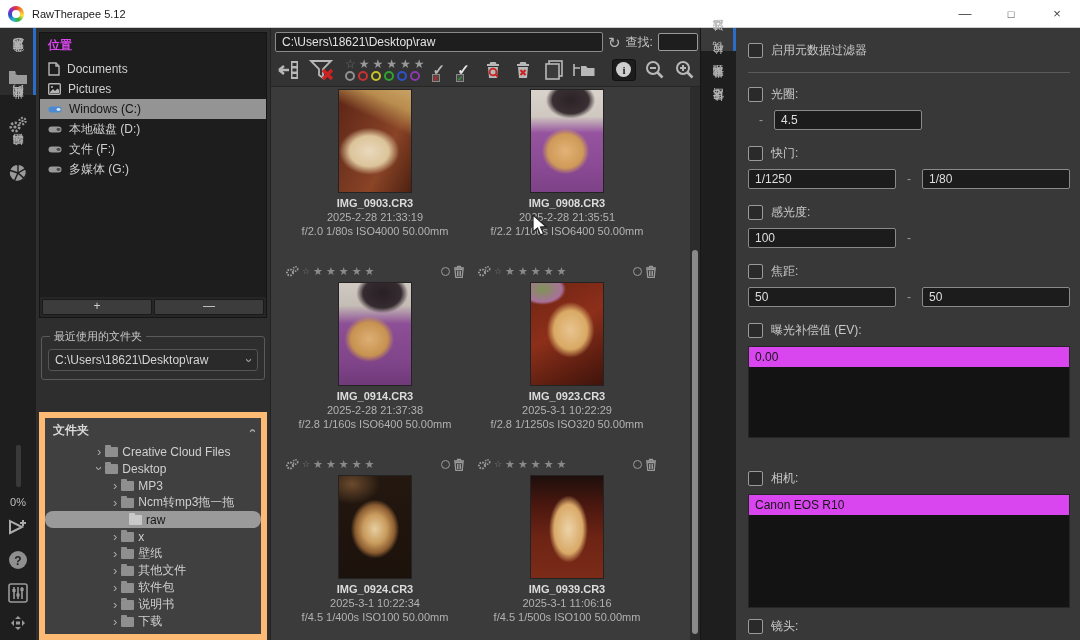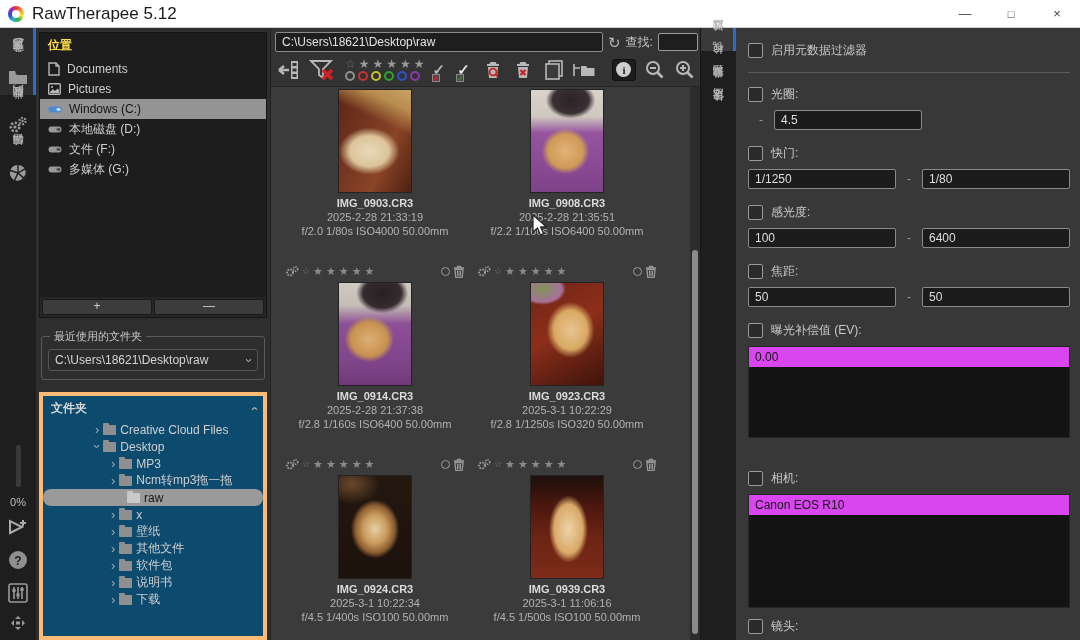--- a/index.html
+++ b/index.html
@@ -7,21 +7,21 @@
   body { font-family:"Liberation Sans", sans-serif; background:#2e2e2e; position:relative; }
 
   
   .titlebar { height:28px; background:#ffffff; border-bottom:1px solid #cfcfcf;
     display:flex; align-items:center; padding-left:8px; }
   .logo { width:16px; height:16px; border-radius:50%;
     background:conic-gradient(#e33,#ee8f2d,#ffe53a,#35b335,#2bb5c9,#2b51c9,#8c2bc9,#e33);
     position:relative; margin-right:8px; }
   .logo::after { content:""; position:absolute; left:4px; top:4px; width:8px; height:8px;
     border-radius:50%; background:#fff; }
-  .title-text { font-size:17px; color:#1a1a1a; }
+  .title-text { font-size:11px; color:#1a1a1a; }
   .win-controls { margin-left:auto; display:flex; height:100%; }
   .win-btn { width:46px; height:100%; display:flex; align-items:center; justify-content:center;
     color:#444; font-size:13px; }
   .win-max { font-size:11px; }
 
   .main { display:flex; height:612px; }
 
   
   .left-rail { width:36px; background:#1e1e1e; display:flex; flex-direction:column; position:relative; }
   .rail-tab { display:flex; flex-direction:column; align-items:center; padding:8px 0 6px 0; position:relative; }
@@ -30,36 +30,36 @@
   .vtext { writing-mode:vertical-rl; transform:rotate(180deg); font-size:11px; color:#b5b5b5;
     letter-spacing:1px; line-height:1; white-space:nowrap; }
   .rail-icon { margin-top:8px; }
   .rail-bottom { margin-top:auto; display:flex; flex-direction:column; align-items:center; gap:9px; padding-bottom:6px; }
   .progress-track { width:5px; height:42px; background:#3a3a3a; border-radius:2px; }
   .progress-label { font-size:11px; color:#bdbdbd; }
 
   
   .left-panel { width:234px; background:#2e2e2e; padding:4px 3px 0 3px; display:flex; flex-direction:column; }
   .places-box { background:#1d1d1d; border:1px solid #151515; }
-  .panel-hdr { font-size:12px; font-weight:bold; color:#fde047; padding:4px 6px 5px 8px; }
+  .panel-hdr { font-size:12px; font-weight:bold; color:#d946ef; padding:4px 6px 5px 8px; }
   .place-row { display:flex; align-items:center; gap:7px; padding:2px 6px 2px 8px; font-size:12px; color:#cfcfcf; height:20px; }
   .place-row.selected { background:#949494; color:#141414; }
   .place-row svg { flex:0 0 auto; }
   .places-empty { height:118px; }
   .plusminus { display:flex; gap:2px; padding:2px; background:#262626; }
   .pm-btn { flex:1; height:16px; background:#3c3c3c; border:1px solid #1a1a1a; border-radius:2px;
     color:#cdcdcd; font-size:12px; line-height:13px; text-align:center; }
 
   .recent-frame { border:1px solid #5a5a5a; border-radius:3px; margin:18px 2px 10px 2px; padding:12px 6px 8px 6px; position:relative; }
   .recent-legend { position:absolute; top:-8px; left:8px; background:#2e2e2e; padding:0 4px; font-size:11px; color:#c8c8c8; }
   .dropdown { background:#2a2a2a; border:1px solid #555; border-radius:3px; height:22px;
     display:flex; align-items:center; padding:0 6px; font-size:12px; color:#d5d5d5; }
   .dropdown .chev { margin-left:auto; }
 
-  .folders-box { background:#0c4a6e; border:4px solid #fdba74; flex:1; margin:2px 0 0 0; overflow:hidden; }
+  .folders-box { background:#404040; border:6px solid #fdba74; flex:1; margin:22px 0 0 0; overflow:hidden; }
   .folders-hdr { display:flex; align-items:center; font-size:12px; font-weight:bold; color:#d8d8d8; padding:4px 8px 4px 8px; }
   .folders-hdr .chev { margin-left:auto; }
   .tree-row { display:flex; align-items:center; gap:4px; height:17px; font-size:12px; color:#cfcfcf; }
   .tree-row.d1 { padding-left:52px; }
   .tree-row.d2 { padding-left:68px; }
   .tree-row.selected { background:#9a9a9a; color:#161616;border-radius:8px; }
   .chev { font-size:13px; color:#aaa; display:inline-block; line-height:1; }
   .chev.down { transform:rotate(90deg); }
   .chev.up { transform:rotate(-90deg); }
   .folder-glyph { width:13px; height:10px; background:#8f8f8f; border-radius:1px; position:relative; flex:0 0 auto; }
@@ -616,21 +616,20 @@
       <input class="range-input" value="1/80" style="">
     </div>
 
     <div class="chk-row">
       <span class="checkbox"></span>
       <span class="chk-label">感光度:</span>
     </div>
     <div class="range-row">
       <input class="range-input" value="100" style="">
       <span class="range-sep">-</span>
-      <input class="range-input" value="6400" style="">
     </div>
 
     <div class="chk-row">
       <span class="checkbox"></span>
       <span class="chk-label">焦距:</span>
     </div>
     <div class="range-row">
       <input class="range-input" value="50" style="">
       <span class="range-sep">-</span>
       <input class="range-input" value="50" style="">

